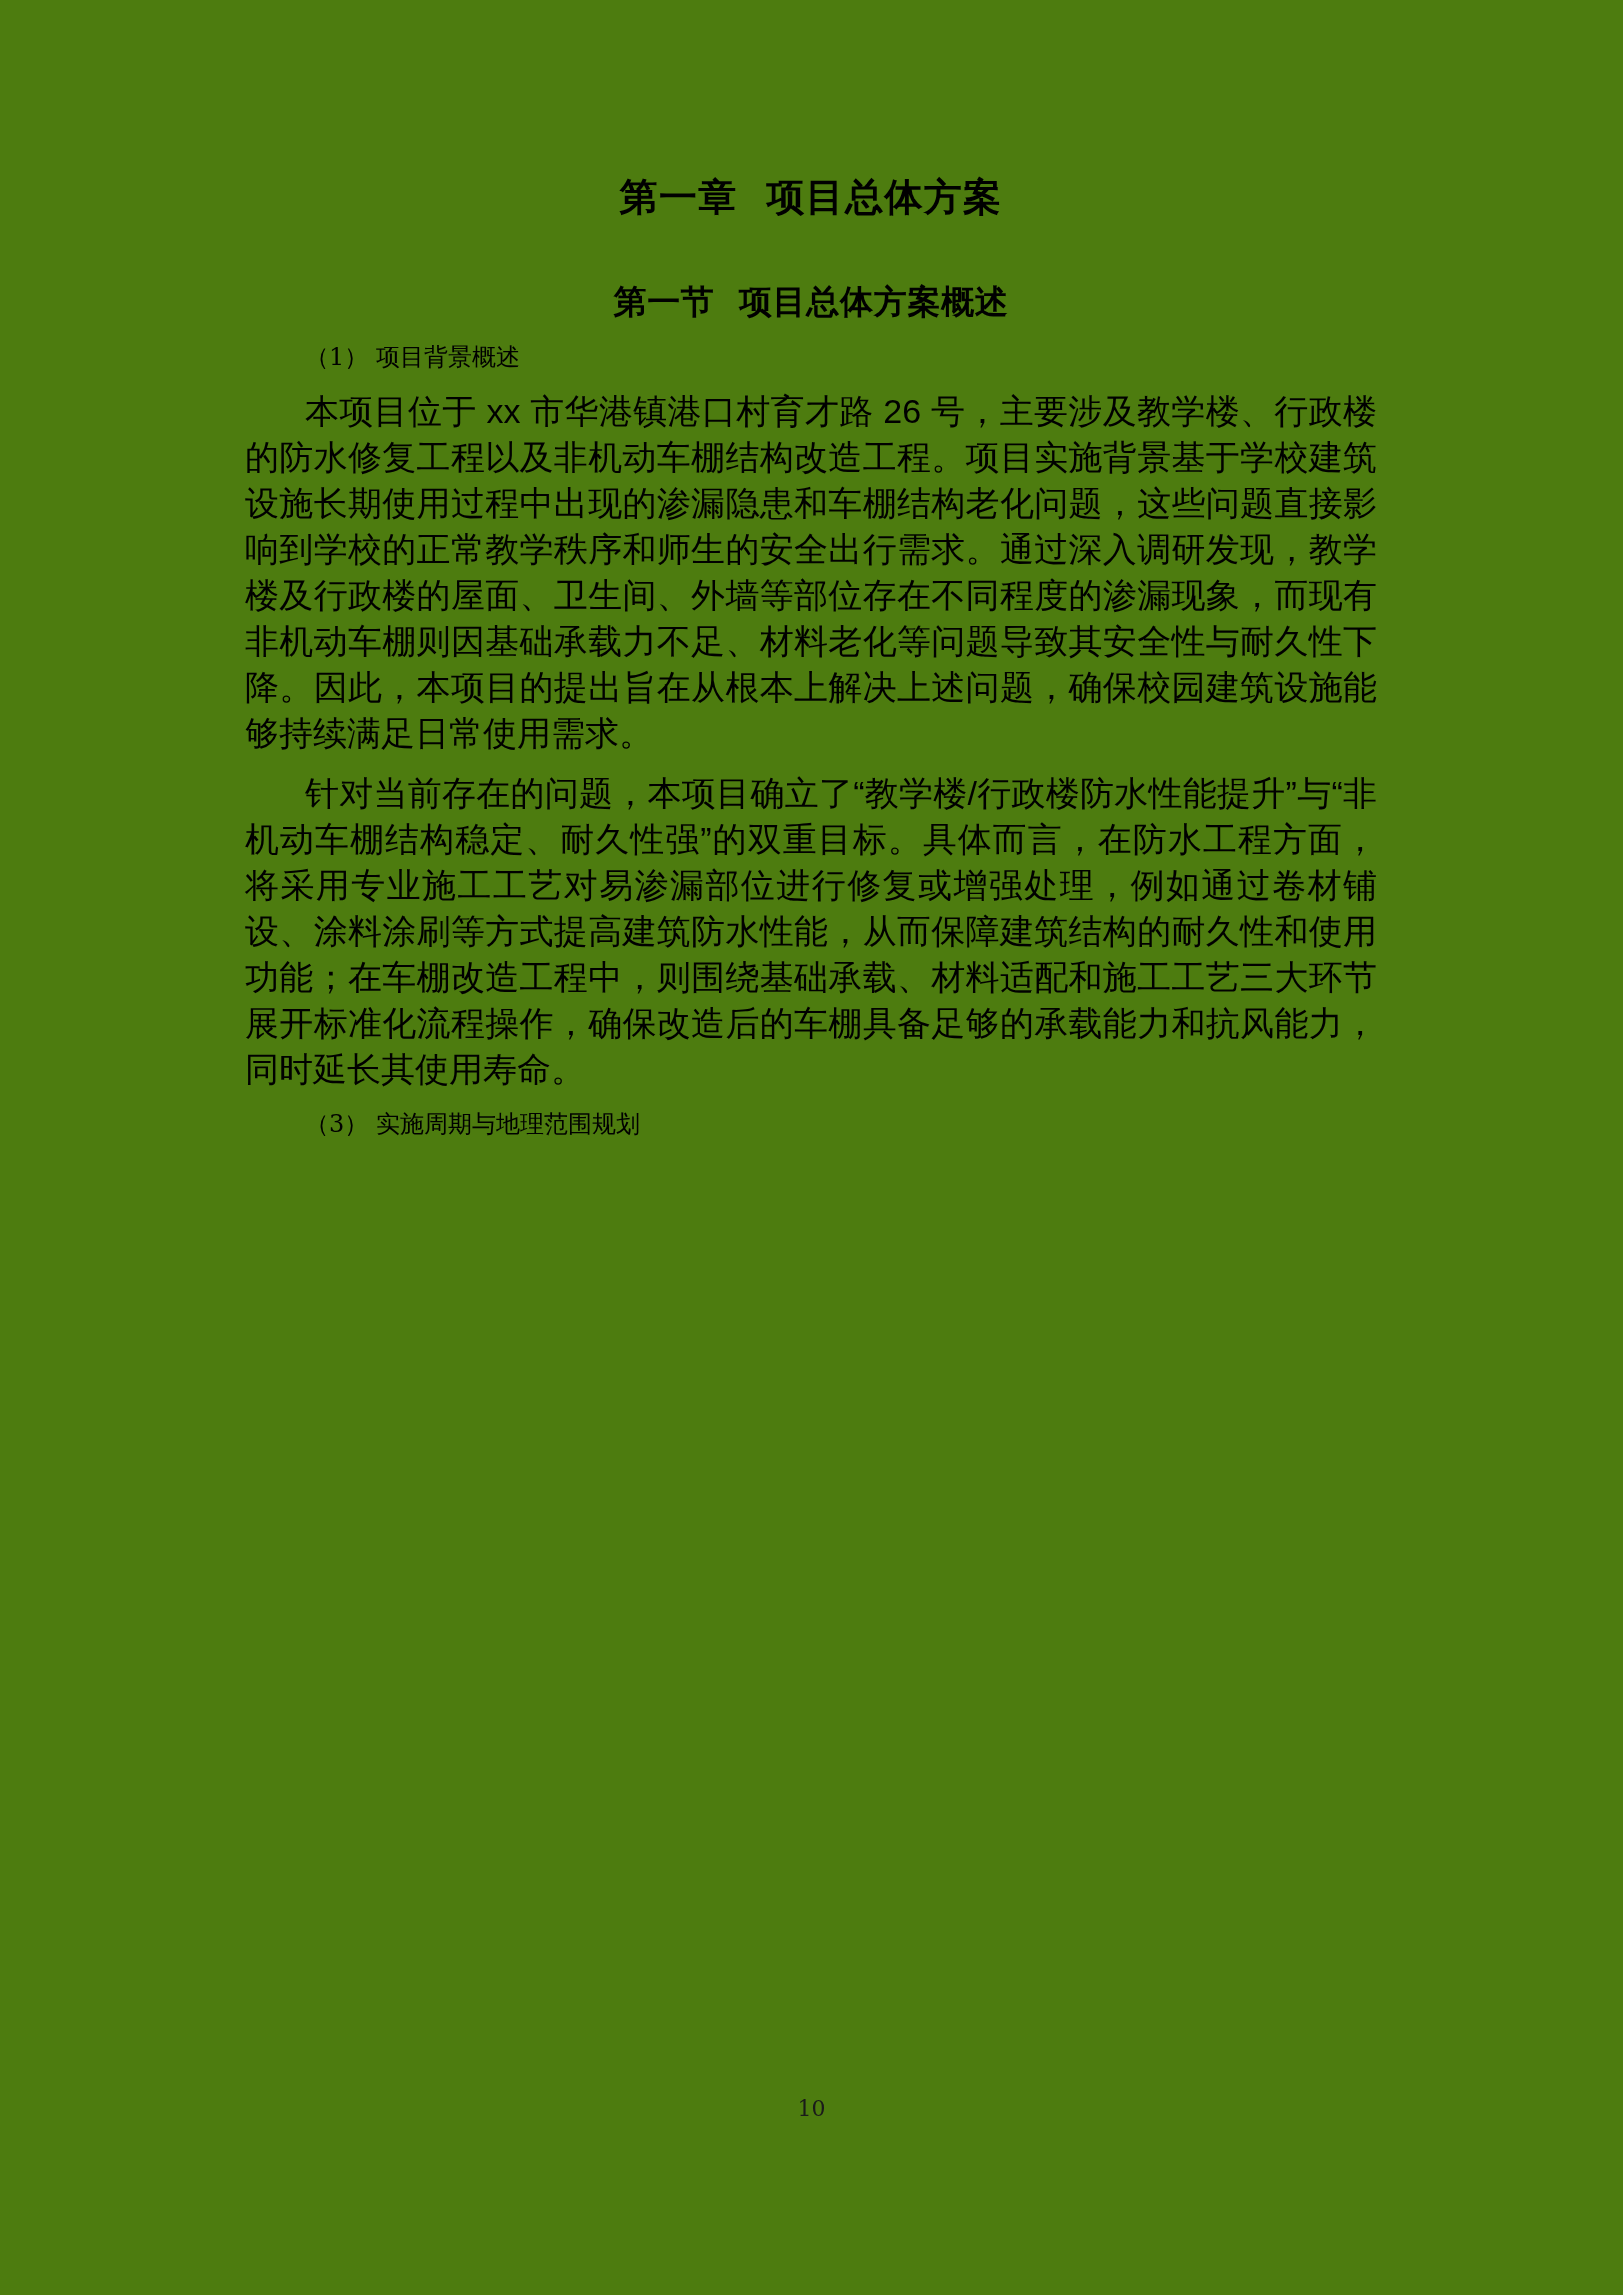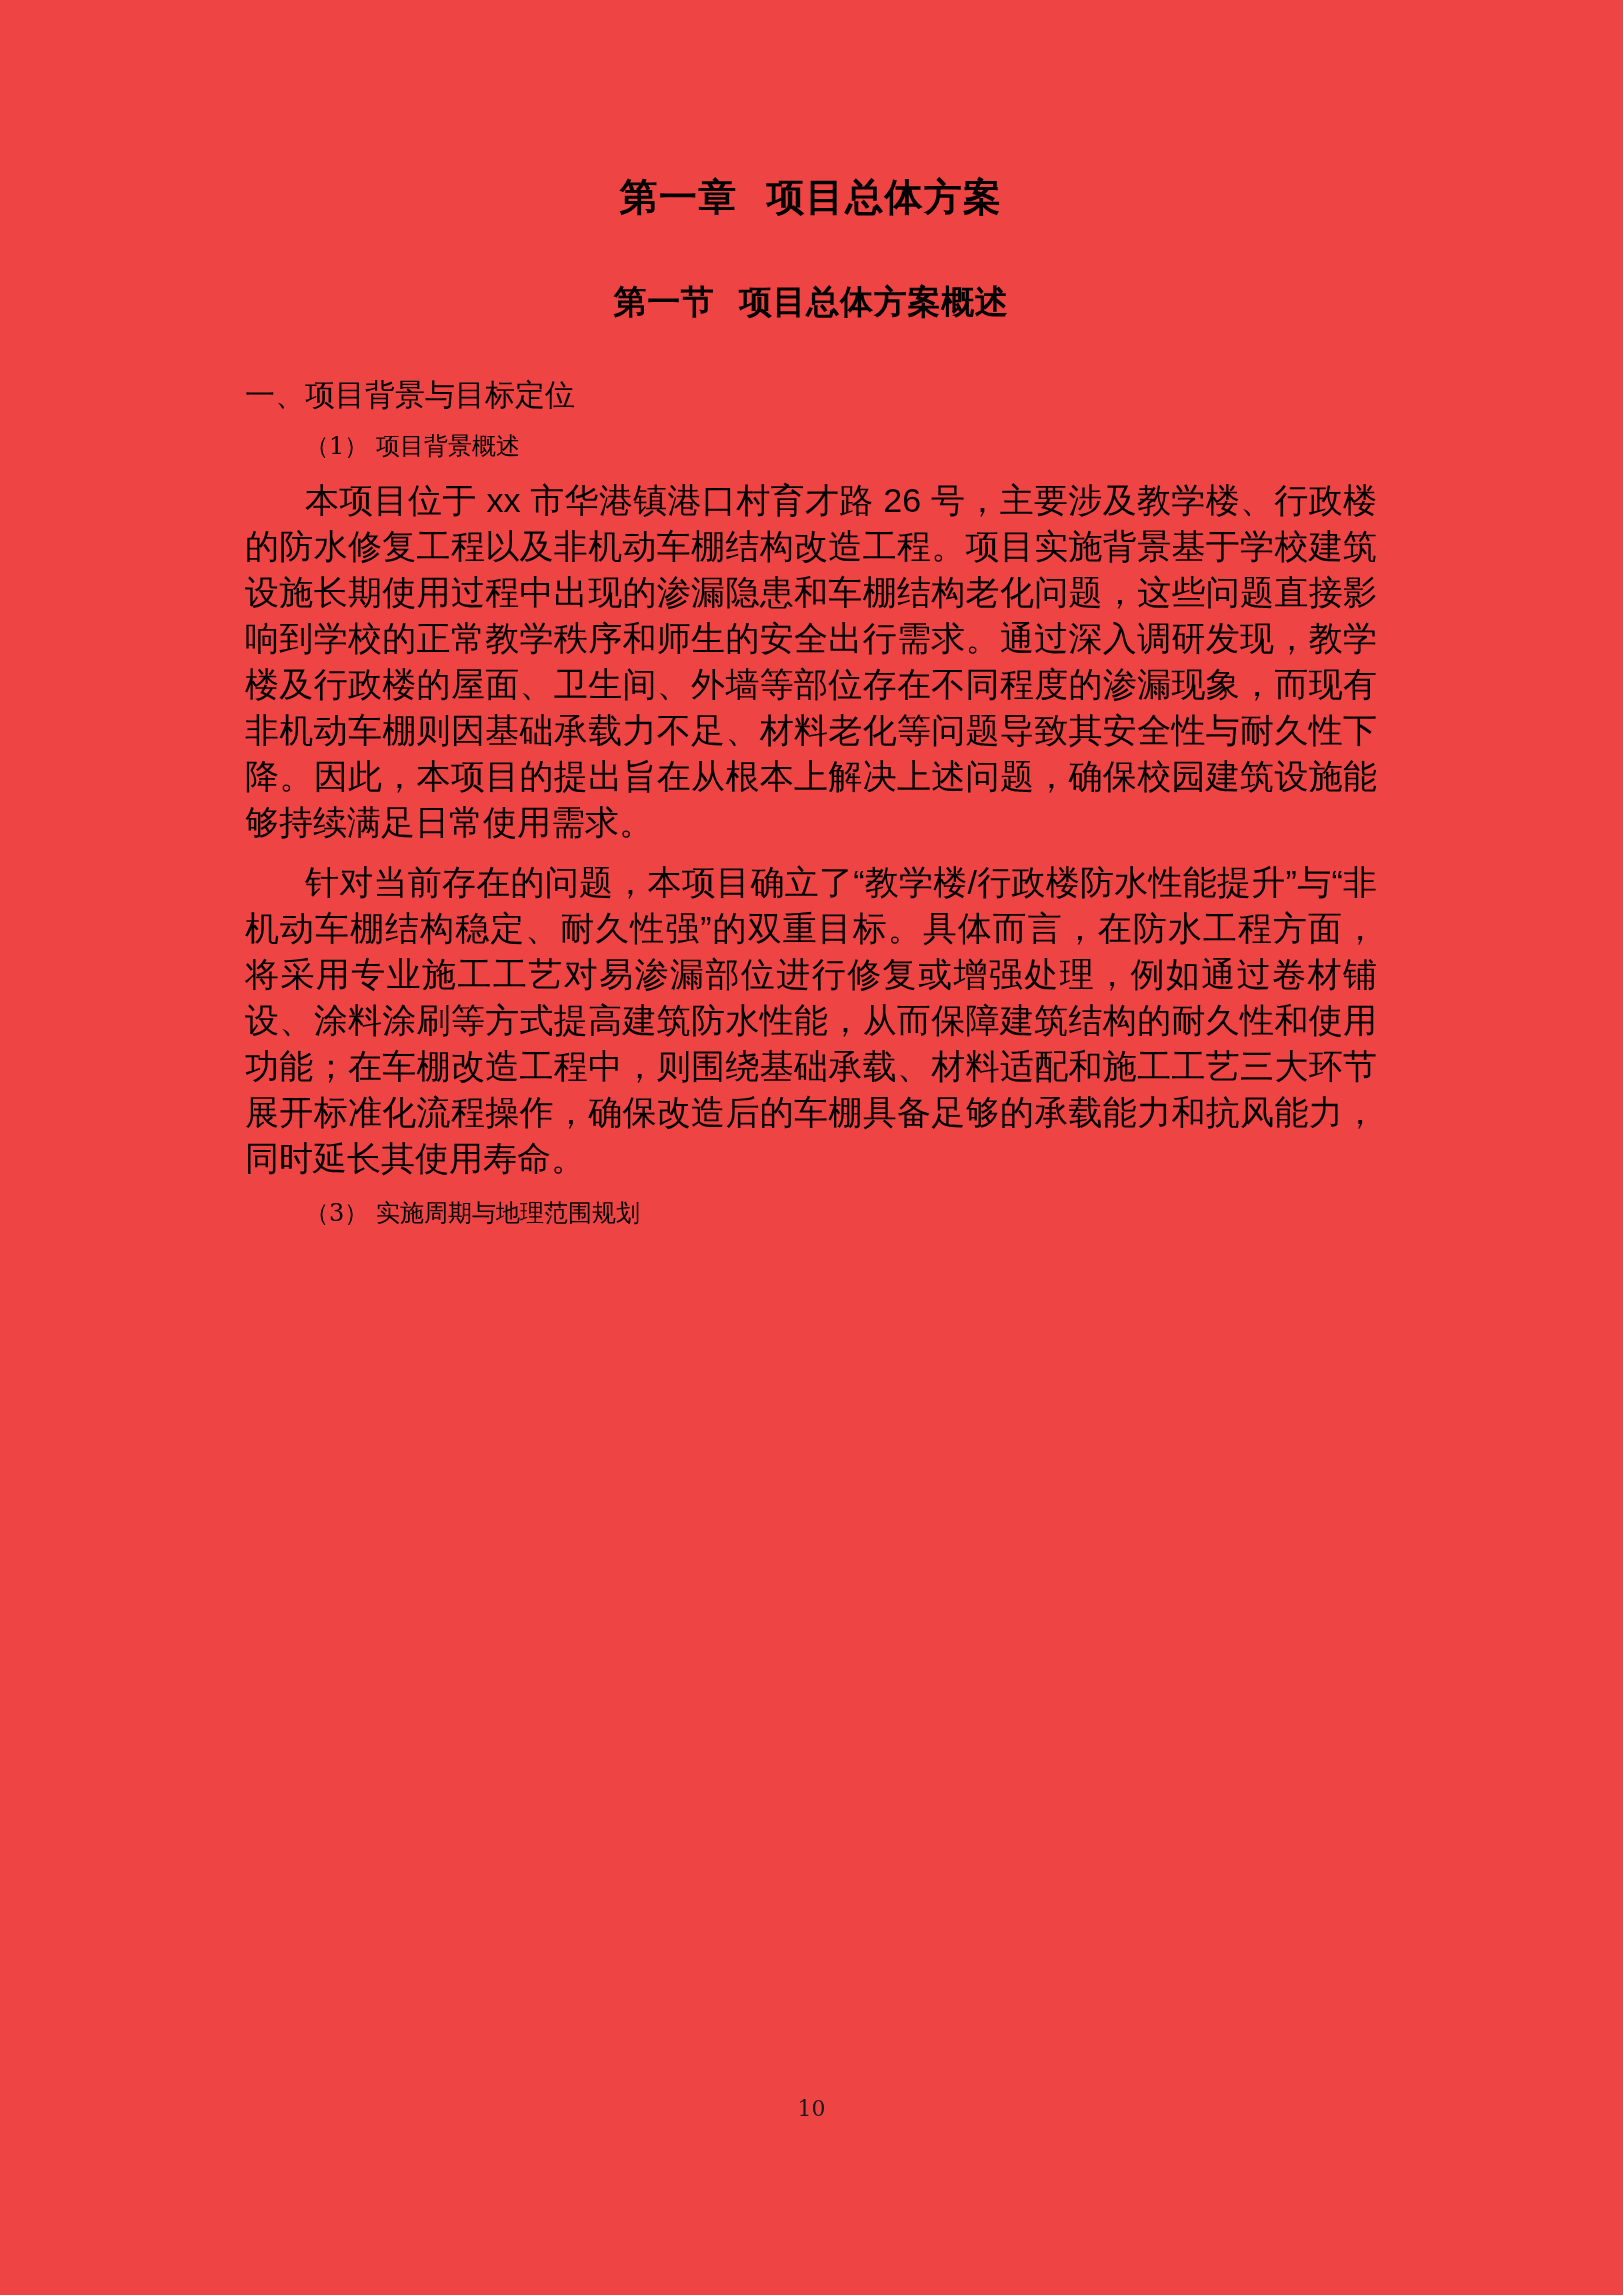--- a/index.html
+++ b/index.html
@@ -5,21 +5,21 @@
   html, body {
     margin: 0;
     padding: 0;
     background: #ffffff;
   }
 
   .page {
     position: relative;
     width: 1623px;
     height: 2295px;
-    background: #ef4444;
+    background: #4d7c0f;
     margin: 0 auto;
     box-sizing: border-box;
     overflow: hidden;
     padding-left: 24px;
   }
 
   
   .content {
     position: absolute;
     left: 245px;
@@ -112,21 +112,20 @@
 <body>
 
 <div class="page">
 
   <div class="content">
 
     <h1 class="chapter-title">第一章  项目总体方案</h1>
 
     <h2 class="section-title">第一节  项目总体方案概述</h2>
 
-    <p class="heading-l1">一、项目背景与目标定位</p>
 
     <p class="heading-l2">（1） 项目背景概述</p>
 
     <p class="body-para">本项目位于 xx 市华港镇港口村育才路 26 号，主要涉及教学楼、行政楼的防水修复工程以及非机动车棚结构改造工程。项目实施背景基于学校建筑设施长期使用过程中出现的渗漏隐患和车棚结构老化问题，这些问题直接影响到学校的正常教学秩序和师生的安全出行需求。通过深入调研发现，教学楼及行政楼的屋面、卫生间、外墙等部位存在不同程度的渗漏现象，而现有非机动车棚则因基础承载力不足、材料老化等问题导致其安全性与耐久性下降。因此，本项目的提出旨在从根本上解决上述问题，确保校园建筑设施能够持续满足日常使用需求。</p>
 
 
     <p class="body-para">针对当前存在的问题，本项目确立了“教学楼/行政楼防水性能提升”与“非机动车棚结构稳定、耐久性强”的双重目标。具体而言，在防水工程方面，将采用专业施工工艺对易渗漏部位进行修复或增强处理，例如通过卷材铺设、涂料涂刷等方式提高建筑防水性能，从而保障建筑结构的耐久性和使用功能；在车棚改造工程中，则围绕基础承载、材料适配和施工工艺三大环节展开标准化流程操作，确保改造后的车棚具备足够的承载能力和抗风能力，同时延长其使用寿命。</p>
 
     <p class="heading-l2">（3） 实施周期与地理范围规划</p>
 

